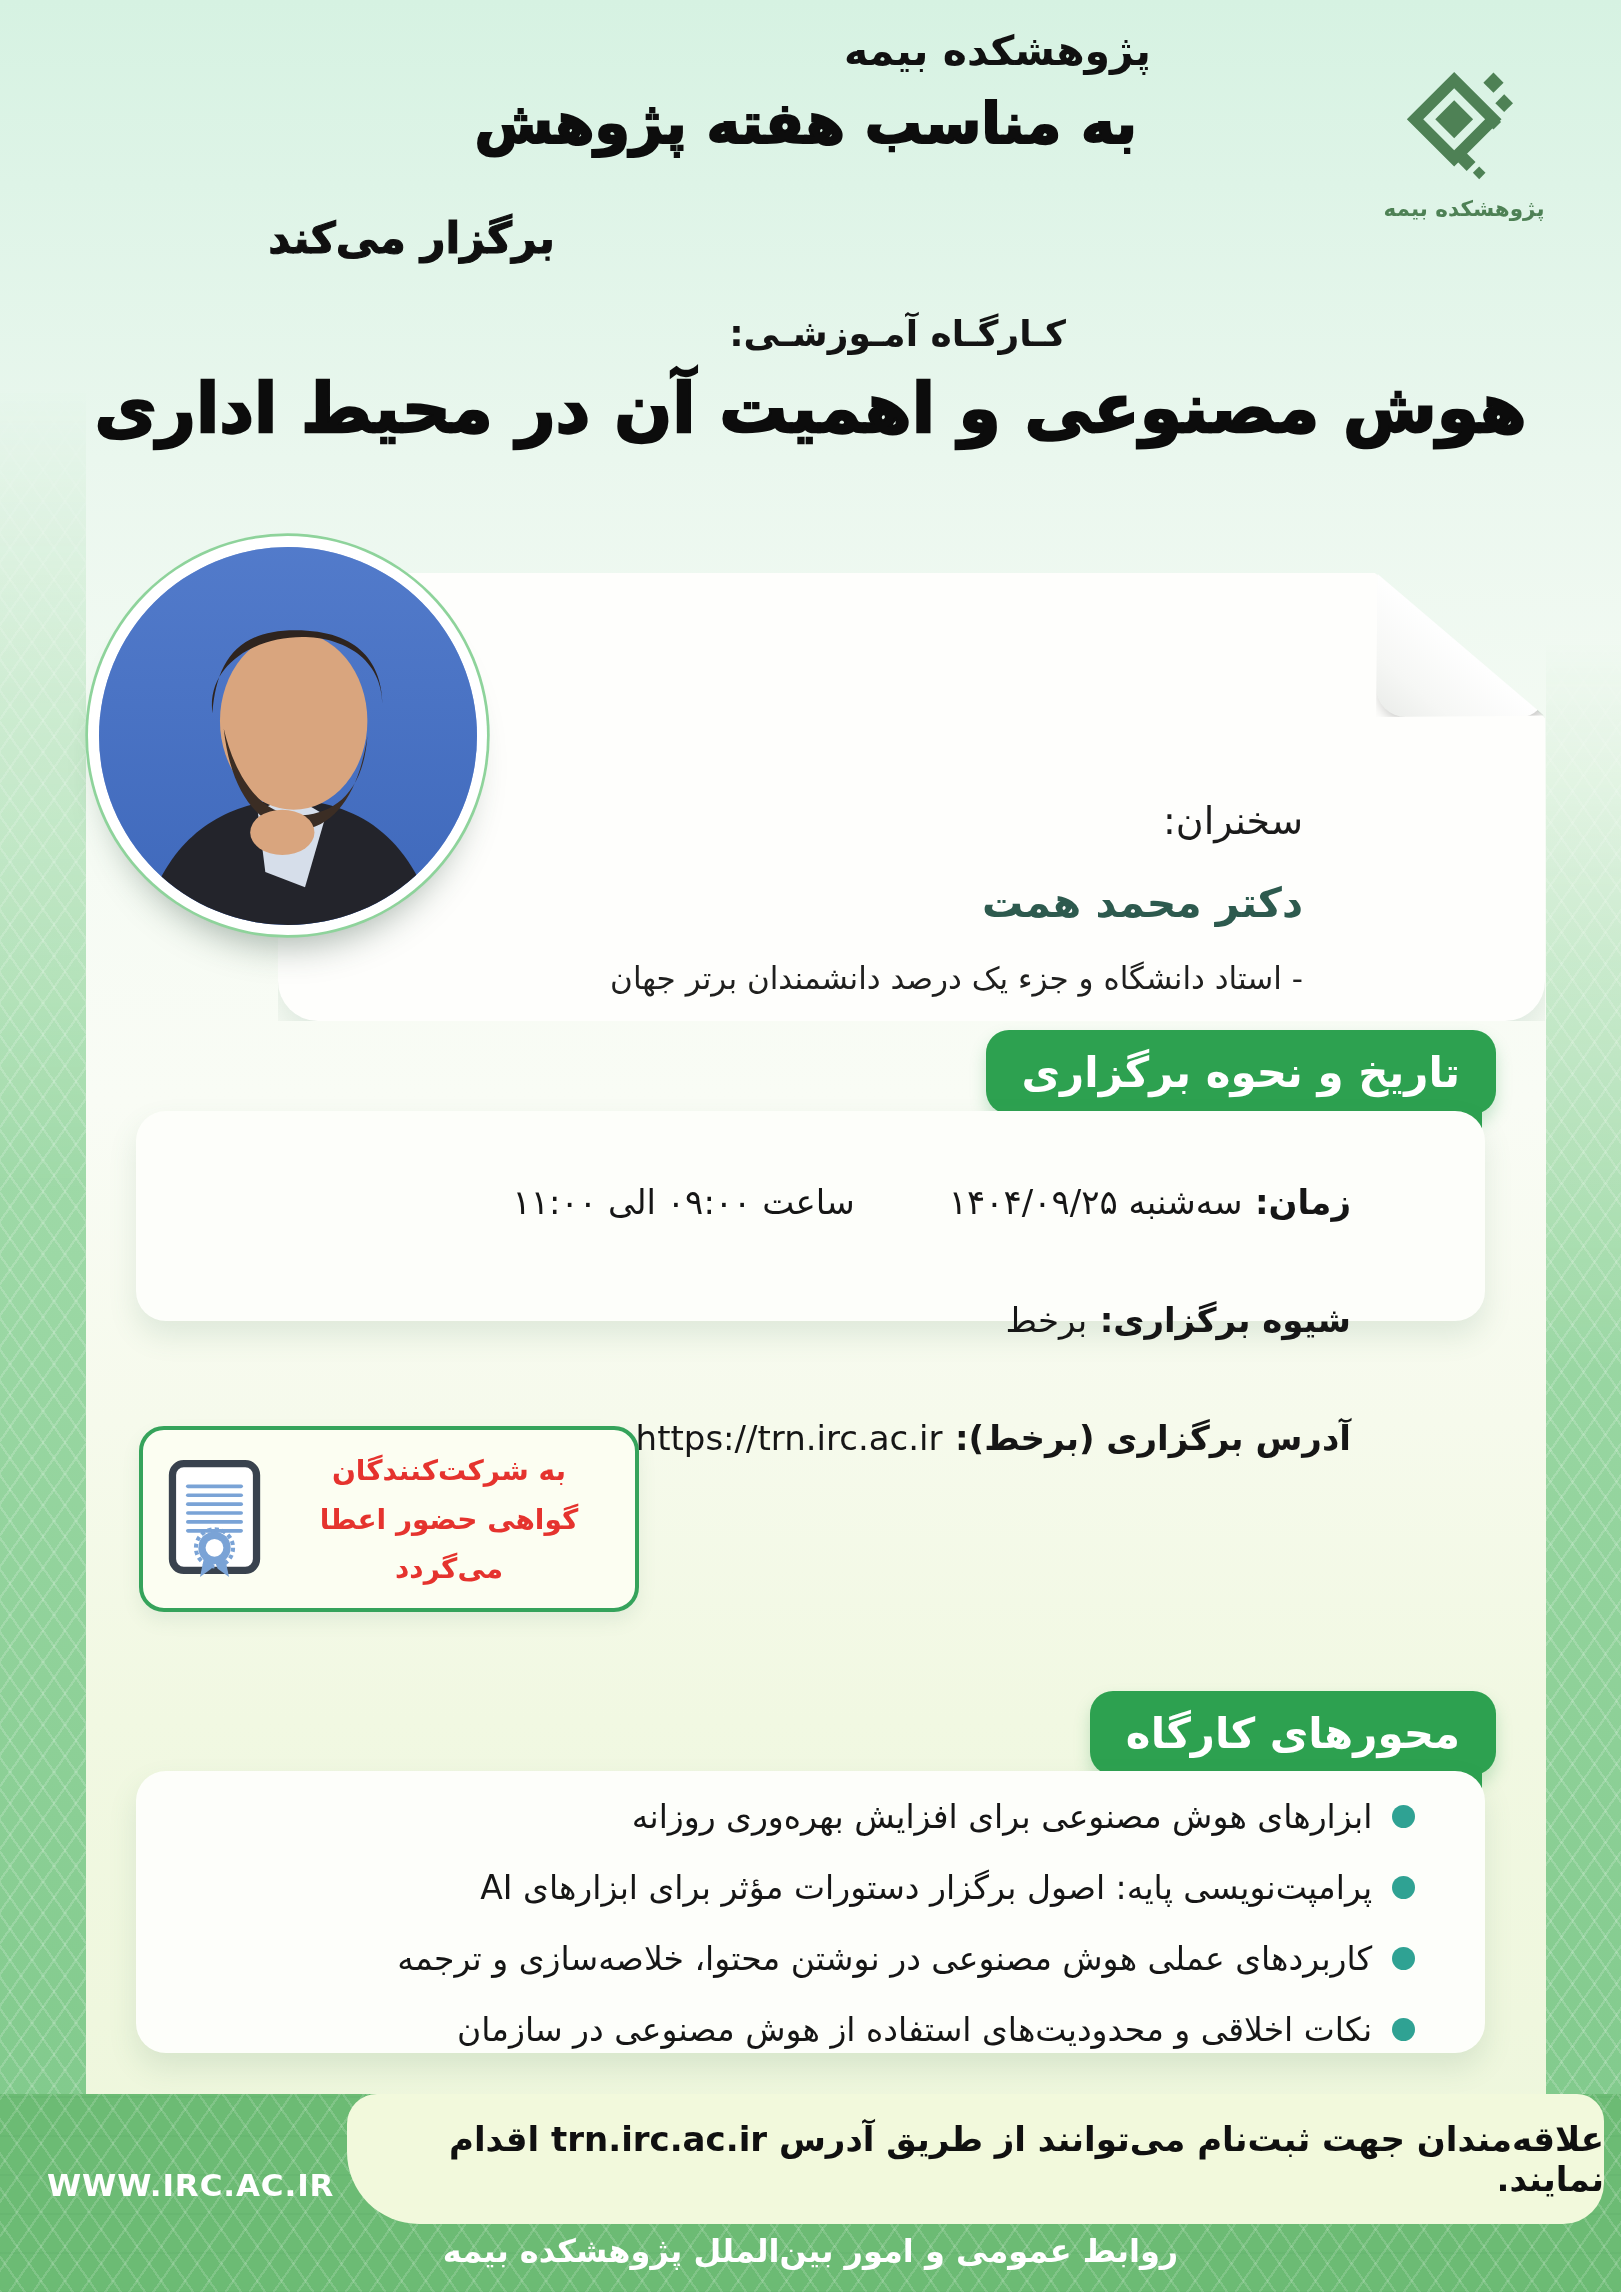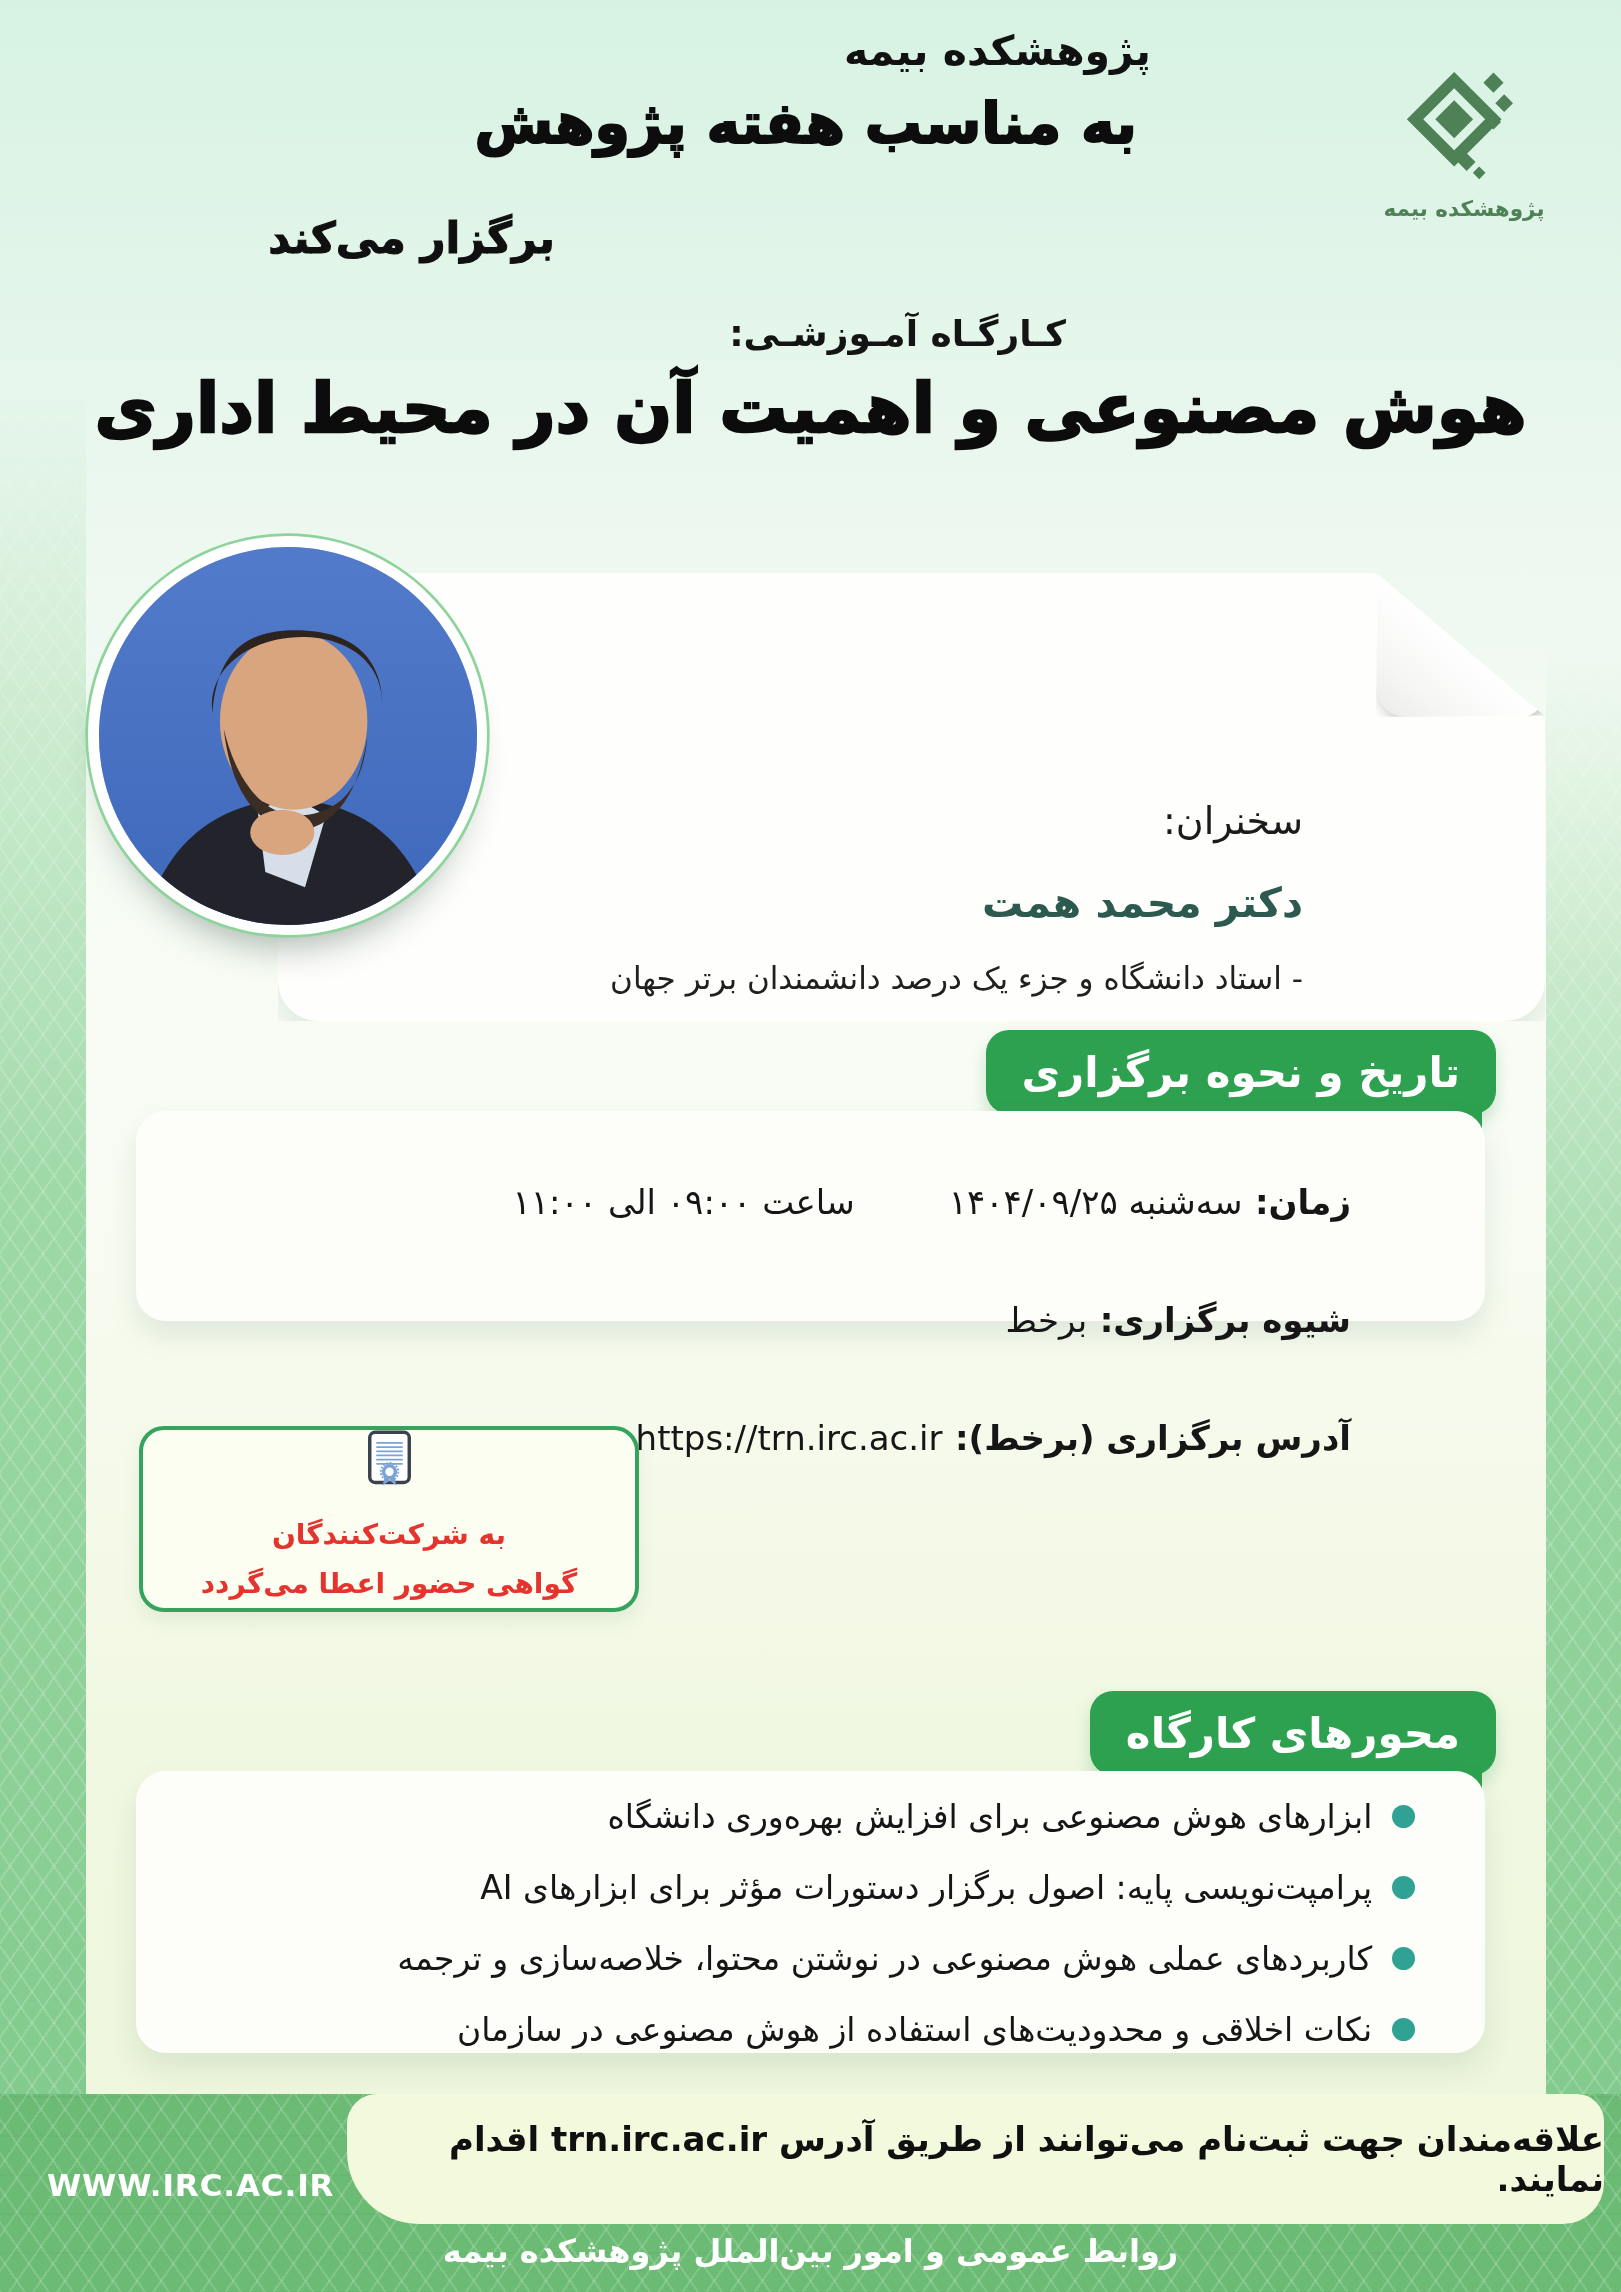--- a/index.html
+++ b/index.html
@@ -85,21 +85,21 @@
     background:#fdfefa;border-radius:30px;box-shadow:0 14.3px 29px rgba(80,130,100,.14);
   }
   .schedule-card{left:136px;top:1111px;width:1349px;height:210px;padding:23px 134px 0 54px;box-sizing:border-box;}
   .sched-row{display:flex;align-items:baseline;font-size:34px;color:#161616;margin-bottom:30px;}
   .sched-row .lbl{font-weight:700;margin-left:12.5px;margin-top:48px;}
   .sched-row .hours{margin-right:94px;}
 
   .cert-box{
     left:139px;top:1426px;width:500px;height:186px;border:4.5px solid #35a35b;border-radius:25px;
     background:#fcfef2;box-sizing:border-box;display:flex;align-items:center;gap:23px;
-    padding:0 23px;direction:ltr;box-shadow:0 9px 18px rgba(80,130,100,.10);flex-direction:column;
+    padding:6px 23px;direction:ltr;box-shadow:0 9px 18px rgba(80,130,100,.10);
   }
   .cert-text{flex:1;text-align:center;font-size:28px;font-weight:700;color:#e5332e;line-height:1.75;direction:rtl;}
 
   .topics-card{left:136px;top:1771px;width:1349px;height:282px;}
   .topics-list{right:206px;top:1797px;width:1128px;}
   .topic-row{display:flex;align-items:center;gap:19.7px;margin-bottom:32px;font-size:33px;color:#161616;}
   .topic-bullet{width:23px;height:23px;border-radius:50%;background:#2fa293;flex-shrink:0;}
 
   .footer-green{left:0;top:2094px;width:1621px;height:199px;}
   .reg-card{
@@ -210,21 +210,21 @@
     </div>
   </div>
 
   <div class="abs badge badge-topics">
     <span>محورهای کارگاه</span>
   </div>
   <div class="abs card topics-card"></div>
   <div class="abs topics-list">
     <div class="topic-row">
       <span class="topic-bullet"></span>
-      <span>ابزارهای هوش مصنوعی برای افزایش بهره‌وری دانشگاه</span>
+      <span>ابزارهای هوش مصنوعی برای افزایش بهره‌وری روزانه</span>
     </div>
     <div class="topic-row">
       <span class="topic-bullet"></span>
       <span>پرامپت‌نویسی پایه: اصول برگزار دستورات مؤثر برای ابزارهای AI</span>
     </div>
     <div class="topic-row">
       <span class="topic-bullet"></span>
       <span>کاربردهای عملی هوش مصنوعی در نوشتن محتوا، خلاصه‌سازی و ترجمه</span>
     </div>
     <div class="topic-row">

